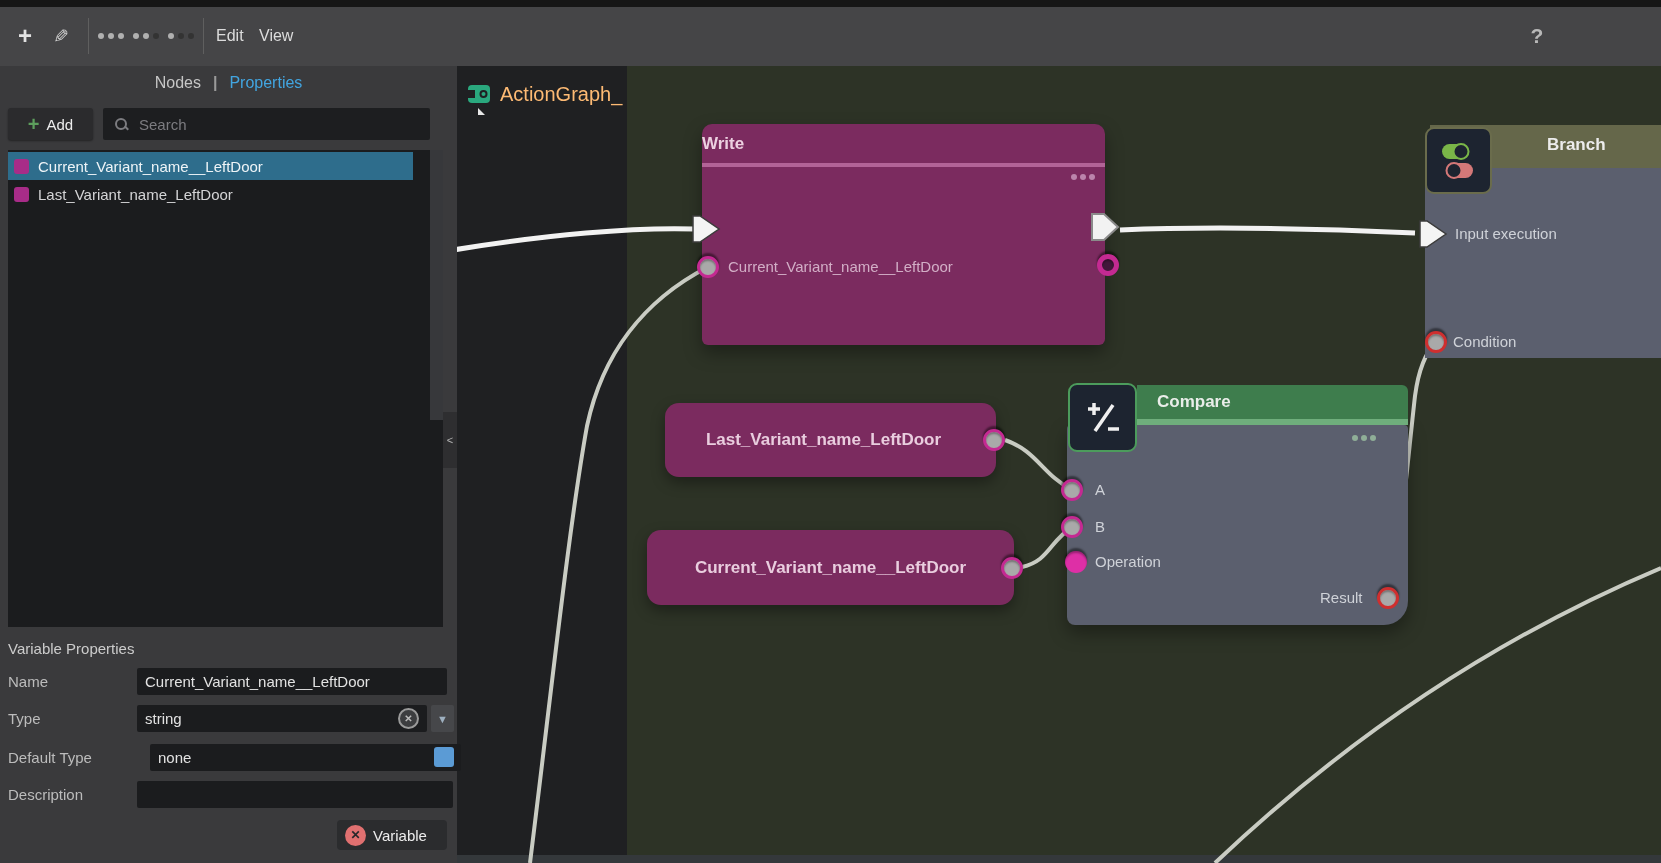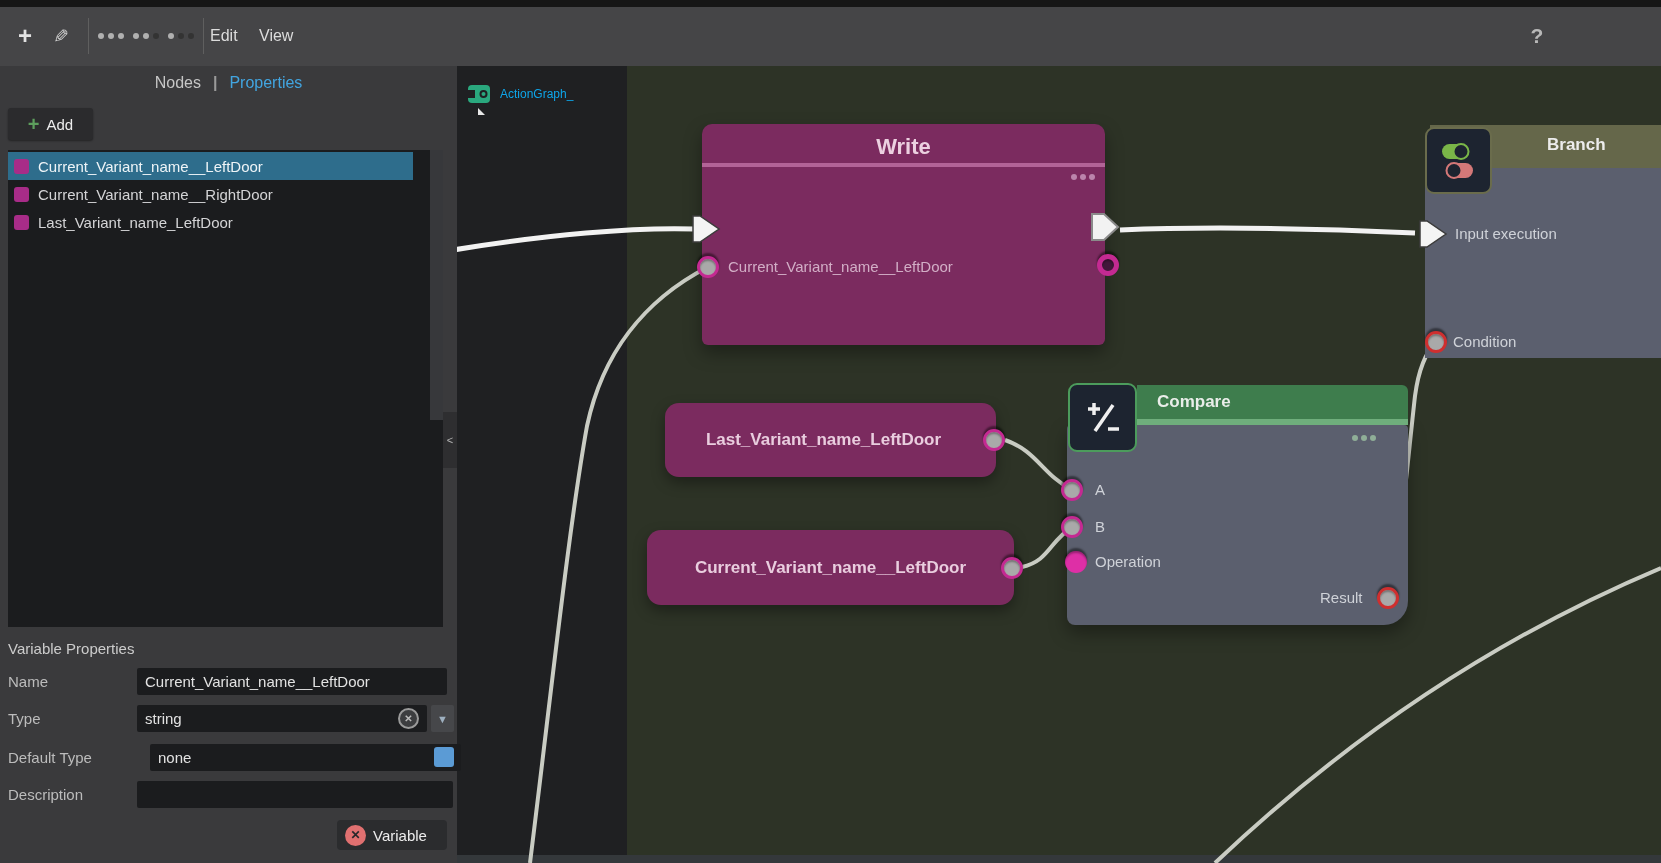--- a/index.html
+++ b/index.html
@@ -47,29 +47,29 @@
   #default-color{position:absolute;left:434px;top:681px;width:20px;height:20px;border-radius:3px;background:var(--default-value-blue,#5b9bd5);}
   #var-chip{position:absolute;left:337px;top:754px;width:110px;height:30px;background:#2b2c2e;border-radius:4px;
             display:flex;align-items:center;gap:7px;padding-left:8px;box-sizing:border-box;}
   #var-chip .xcirc{width:21px;height:21px;border-radius:50%;background:var(--chip-red,#e07070);display:flex;align-items:center;justify-content:center;
                    color:#26272a;font-size:12px;font-weight:bold;}
   #var-chip .lbl{color:#ededed;font-size:15px;}
   
   #canvas{position:absolute;left:457px;top:66px;width:1204px;height:797px;background:var(--canvas-green,#2d3326);overflow:hidden;z-index:10;}
   #dark-col{position:absolute;left:0;top:0;width:170px;height:797px;background:#1f2022;}
   #graph-tab{position:absolute;left:10px;top:6px;width:160px;height:44px;display:flex;align-items:center;gap:9px;overflow:hidden;}
-  #graph-tab .ttl{color:#0ea5e9;font-size:12px;white-space:nowrap;}
+  #graph-tab .ttl{color:#fdba74;font-size:20px;white-space:nowrap;}
   #tab-corner{position:absolute;left:21px;top:42px;width:0;height:0;border-left:7px solid #e8e8e8;border-top:7px solid transparent;}
   #bottom-strip{position:absolute;left:0;top:789px;width:1204px;height:8px;background:#34383b;}
   #wires{position:absolute;left:0;top:0;width:1204px;height:797px;z-index:2;}
   .node{position:absolute;z-index:3;}
   
   #write-node{left:245px;top:58px;width:403px;height:221px;background:var(--node-magenta,#7b2b5f);
               border-radius:10px 10px 6px 6px;box-shadow:0 8px 18px rgba(0,0,0,.35);}
-  #write-node .title{position:absolute;left:0;top:10px;width:100%;text-align:center;font-size:22px;font-weight:600;color:#ecd0e0;}
+  #write-node .title{position:absolute;left:0;top:10px;width:100%;text-align:left;font-size:17px;font-weight:600;color:#ecd0e0;}
   #write-node .divider{position:absolute;left:0;top:39px;width:100%;height:4px;background:#b26397;}
   .nodedots{position:absolute;display:flex;gap:3px;}
   .nodedots i{width:6px;height:6px;border-radius:50%;display:block;}
   #write-dots{right:10px;top:50px;} #write-dots i{background:#bb84ac;}
   .execsvg{position:absolute;width:32px;height:32px;}
   .port{position:absolute;width:22px;height:22px;border-radius:50%;box-sizing:border-box;background:#a9a9a9;
         box-shadow:0 -3px 2px rgba(0,0,0,.45), inset 0 2px 2px rgba(0,0,0,.3);z-index:4;}
   .port.magenta{border:3px solid var(--port-magenta,#c42a92);}
   .port.red{border:3px solid var(--port-red,#cf2f2f);}
   .port.hollow{border:5px solid var(--port-magenta,#c42a92);background:#42173a;}
@@ -128,50 +128,50 @@
         </span>
       </div>
     <div class="tbtn" style="left:166px;width:30px;">
         <span class="dots3">
           <i></i>
           <i class="dk"></i>
           <i class="dk"></i>
         </span>
       </div>
     <div class="tsep" style="left:203px;"></div>
-    <div class="tbtn menu" style="left:204px;">
+    <div class="tbtn menu" style="left:210px;">
         <span>Edit</span>
       </div>
     <div class="tbtn menu" style="left:253px;justify-content:center;">
         <span>View</span>
       </div>
     <div class="tbtn" style="left:1522px;width:30px;font-size:21px;font-weight:bold;color:#b8b8b8;">
         <span>?</span>
       </div>
   </div>
 
   <div id="panel">
     <div id="panel-tabs">
       <span class="ptab">Nodes</span>
       <span class="ptabsep">|</span>
       <span class="ptab active">Properties</span>
     </div>
     <div id="add-btn">
       <span class="plus">+</span>
       <span class="lbl">Add</span>
     </div>
+    <div id="search-box">
+      <span class="mag"></span>
+      <input placeholder="Search" style="">
+    </div>
 
     <div id="var-list">
       <div class="vrow sel">
         <span class="vswatch"></span>
         <span>Current_Variant_name__LeftDoor</span>
-      </div>
-      <div class="vrow">
-        <span class="vswatch"></span>
-        <span>Current_Variant_name__RightDoor</span>
       </div>
       <div class="vrow">
         <span class="vswatch"></span>
         <span>Last_Variant_name_LeftDoor</span>
       </div>
       <div id="list-scrollbar"></div>
     </div>
     <div id="collapse-handle">
         <span>&lt;</span>
       </div>

